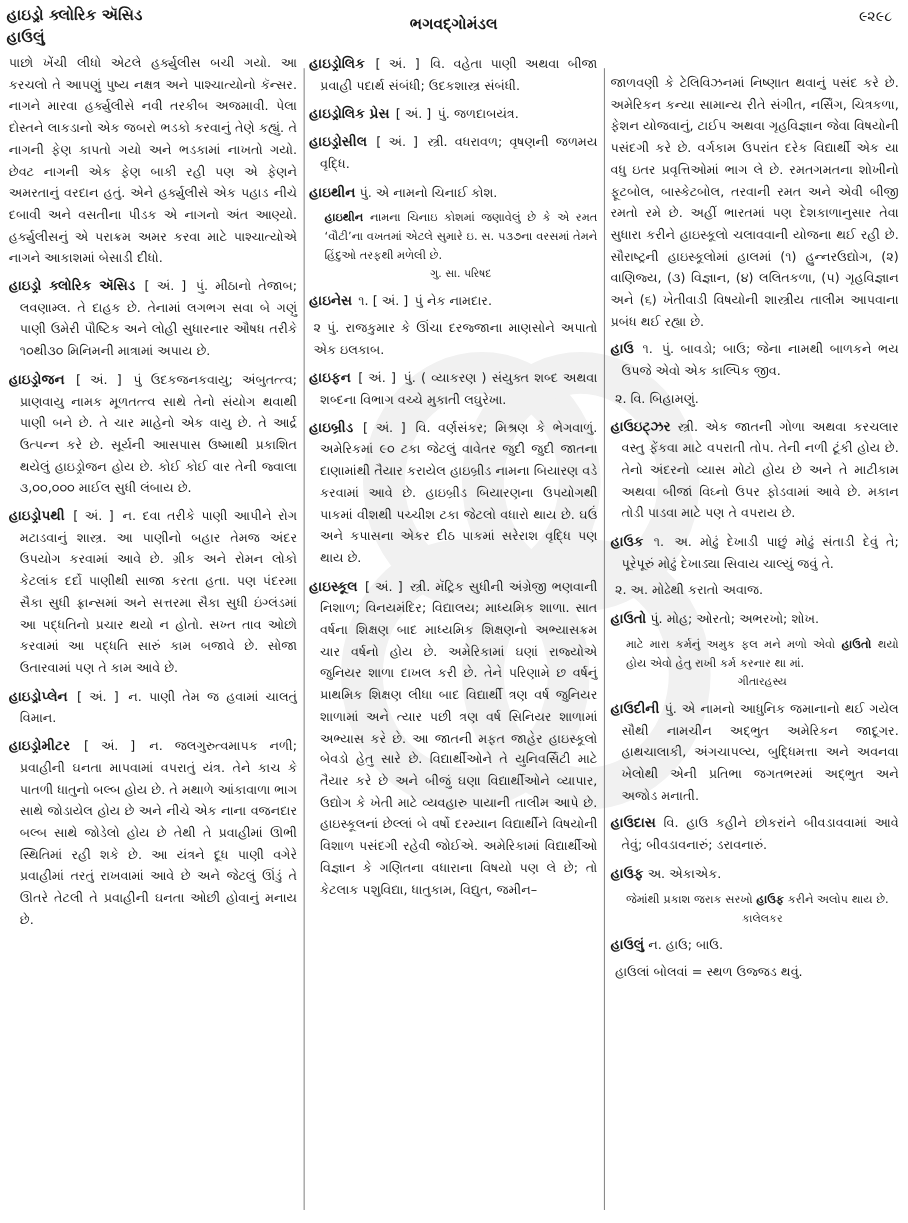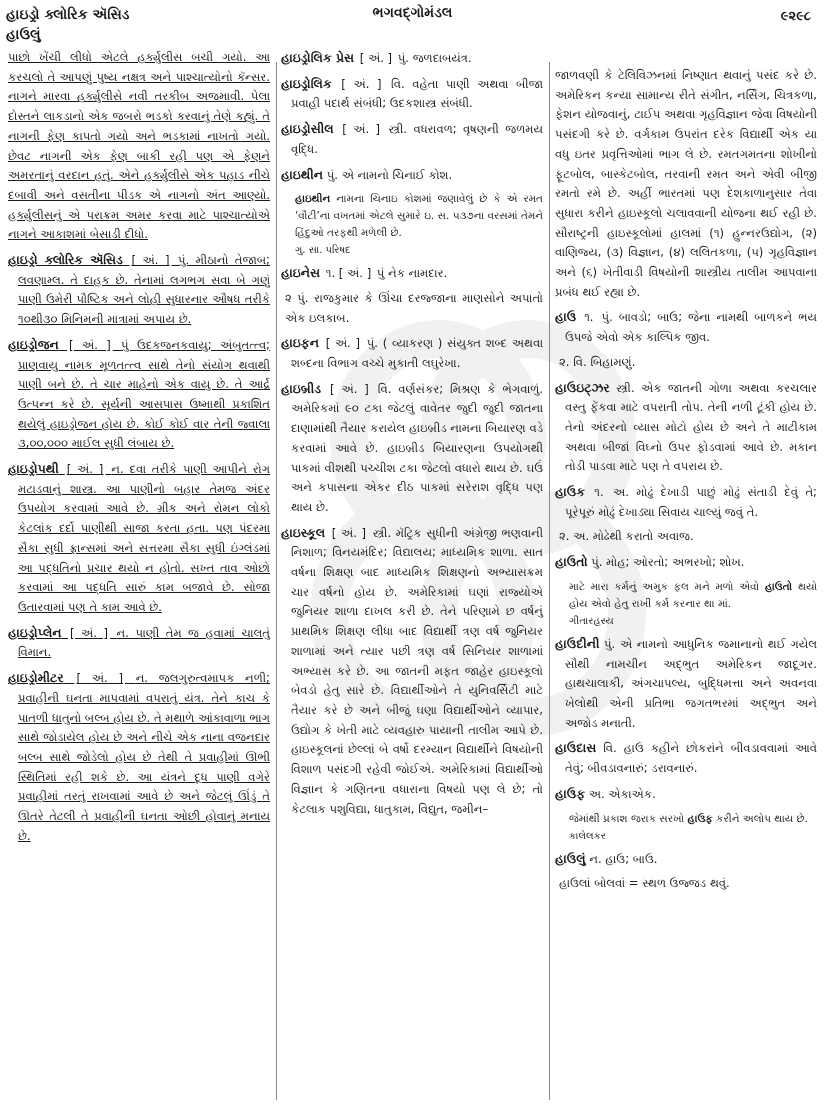--- a/index.html
+++ b/index.html
@@ -4,36 +4,36 @@
 <style>
   html, body { margin:0; padding:0; background:#ffffff; }
   body { width:825px; height:1112px; position:relative; overflow:hidden;
          font-family:"DejaVu Sans", sans-serif; color:#1a1a1a; }
   .watermark { position:absolute; left:290px; top:300px; width:300px; height:420px;
                pointer-events:none; }
   .watermark .ring { position:absolute; border:38px solid #f1f1f1; border-radius:50%; }
   .header { position:absolute; left:0; top:0; width:825px; height:50px; }
   .header .guide-top { position:absolute; left:6px; top:6px; font-size:14px; font-weight:bold; }
   .header .guide-bottom { position:absolute; left:6px; top:26px; font-size:14px; font-weight:bold; }
-  .header .title { position:absolute; left:0; width:825px; top:4px; text-align:center; font-size:14px; font-weight:bold; }
-  .header .page-num { position:absolute; right:14px; top:8px; font-size:13px;font-weight:bold; }
+  .header .title { position:absolute; left:0; width:825px; top:14px; text-align:center; font-size:14px; font-weight:bold; }
+  .header .page-num { position:absolute; right:14px; top:8px; font-size:13px; }
   .col { position:absolute; top:48px; bottom:8px; width:262px; font-size:11.6px; line-height:19.7px; text-align:justify; }
-  .col1 { left:8px;text-decoration:underline; }
+  .col1 { left:8px; }
   .col2 { left:281px; }
   .col3 { left:555px;margin-top:18px; }
   .rule { position:absolute; top:62px; bottom:12px; width:0; border-left:1px solid #8a8a8a; }
   .rule1 { left:276px; }
   .rule2 { left:549px; }
   .entry { margin:0 0 5px 0; padding-left:10px; text-indent:-10px; }
   .entry.cont { text-indent:0; padding-left:0; }
   .sense { margin:0 0 5px 0; padding-left:4px; }
   .hw { font-weight:bold; font-size:12.4px; }
   .tag { margin:0 2px; }
   .quote { margin:0 0 5px 14px; font-size:10.4px; line-height:17px; }
-  .quote .src { display:block; text-align:left; font-size:10px; }
+  .quote .src { display:block; text-align:center; font-size:10px; }
   .quote .hwi { font-weight:bold; }
 </style>
 </head>
 <body>
 
 <div class="watermark">
   <div class="ring" style="left:40px;top:20px;width:140px;height:160px;"></div>
   <div class="ring" style="left:130px;top:20px;width:140px;height:160px;"></div>
   <div class="ring" style="left:20px;top:190px;width:150px;height:170px;"></div>
   <div class="ring" style="left:130px;top:190px;width:150px;height:170px;"></div>
@@ -51,22 +51,22 @@
 
 <div class="col col1">
     <div class="entry cont"><span class="def">પાછો ખેંચી લીધો એટલે હર્ક્યુલીસ બચી ગયો. આ કરચલો તે આપણું પુષ્ય નક્ષત્ર અને પાશ્ચાત્યોનો કૅન્સર. નાગને મારવા હર્ક્યુલીસે નવી તરકીબ અજમાવી. પેલા દોસ્તને લાકડાનો એક જબરો ભડકો કરવાનું તેણે કહ્યું. તે નાગની ફેણ કાપતો ગયો અને ભડકામાં નાખતો ગયો. છેવટ નાગની એક ફેણ બાકી રહી પણ એ ફેણને અમરતાનું વરદાન હતું. એને હર્ક્યુલીસે એક પહાડ નીચે દબાવી અને વસતીના પીડક એ નાગનો અંત આણ્યો. હર્ક્યુલીસનું એ પરાક્રમ અમર કરવા માટે પાશ્ચાત્યોએ નાગને આકાશમાં બેસાડી દીધો.</span></div>
     <div class="entry"><span class="hw">હાઇડ્રો ક્લોરિક ઍસિડ</span> <span class="tag">[ અં. ]</span> <span class="def">પું. મીઠાનો તેજાબ; લવણામ્લ. તે દાહક છે. તેનામાં લગભગ સવા બે ગણું પાણી ઉમેરી પૌષ્ટિક અને લોહી સુધારનાર ઔષધ તરીકે ૧૦થી૩૦ મિનિમની માત્રામાં અપાય છે.</span></div>
     <div class="entry"><span class="hw">હાઇડ્રોજન</span> <span class="tag">[ અં. ]</span> <span class="def">પું ઉદકજનકવાયુ; અંબુતત્ત્વ; પ્રાણવાયુ નામક મૂળતત્ત્વ સાથે તેનો સંયોગ થવાથી પાણી બને છે. તે ચાર માહેનો એક વાયુ છે. તે આર્દ્ર ઉત્પન્ન કરે છે. સૂર્યની આસપાસ ઉષ્માથી પ્રકાશિત થયેલું હાઇડ્રોજન હોય છે. કોઈ કોઈ વાર તેની જ્વાલા ૩,૦૦,૦૦૦ માઈલ સુધી લંબાય છે.</span></div>
     <div class="entry"><span class="hw">હાઇડ્રોપથી</span> <span class="tag">[ અં. ]</span> <span class="def">ન. દવા તરીકે પાણી આપીને રોગ મટાડવાનું શાસ્ત્ર. આ પાણીનો બહાર તેમજ અંદર ઉપયોગ કરવામાં આવે છે. ગ્રીક અને રોમન લોકો કેટલાંક દર્દો પાણીથી સાજા કરતા હતા. પણ પંદરમા સૈકા સુધી ફ્રાન્સમાં અને સત્તરમા સૈકા સુધી ઇંગ્લંડમાં આ પદ્ધતિનો પ્રચાર થયો ન હોતો. સખ્ત તાવ ઓછો કરવામાં આ પદ્ધતિ સારું કામ બજાવે છે. સોજા ઉતારવામાં પણ તે કામ આવે છે.</span></div>
     <div class="entry"><span class="hw">હાઇડ્રોપ્લેન</span> <span class="tag">[ અં. ]</span> <span class="def">ન. પાણી તેમ જ હવામાં ચાલતું વિમાન.</span></div>
     <div class="entry"><span class="hw">હાઇડ્રોમીટર</span> <span class="tag">[ અં. ]</span> <span class="def">ન. જલગુરુત્વમાપક નળી; પ્રવાહીની ઘનતા માપવામાં વપરાતું યંત્ર. તેને કાચ કે પાતળી ધાતુનો બલ્બ હોય છે. તે મથાળે આંકાવાળા ભાગ સાથે જોડાયેલ હોય છે અને નીચે એક નાના વજનદાર બલ્બ સાથે જોડેલો હોય છે તેથી તે પ્રવાહીમાં ઊભી સ્થિતિમાં રહી શકે છે. આ યંત્રને દૂધ પાણી વગેરે પ્રવાહીમાં તરતું રાખવામાં આવે છે અને જેટલું ઊંડું તે ઊતરે તેટલી તે પ્રવાહીની ઘનતા ઓછી હોવાનું મનાય છે.</span></div>
   </div>
 <div class="col col2">
+    <div class="entry"><span class="hw">હાઇડ્રોલિક</span> <span class="tag">[ અં. ]</span> <span class="def">વિ. વહેતા પાણી અથવા બીજા પ્રવાહી પદાર્થ સંબંધી; ઉદકશાસ્ત્ર સંબંધી.</span></div>
     <div class="entry"><span class="hw">હાઇડ્રોલિક પ્રેસ</span> <span class="tag">[ અં. ]</span> <span class="def">પું. જળદાબયંત્ર.</span></div>
-    <div class="entry"><span class="hw">હાઇડ્રોલિક</span> <span class="tag">[ અં. ]</span> <span class="def">વિ. વહેતા પાણી અથવા બીજા પ્રવાહી પદાર્થ સંબંધી; ઉદકશાસ્ત્ર સંબંધી.</span></div>
     <div class="entry"><span class="hw">હાઇડ્રોસીલ</span> <span class="tag">[ અં. ]</span> <span class="def">સ્ત્રી. વધરાવળ; વૃષણની જળમય વૃદ્ધિ.</span></div>
     <div class="entry"><span class="hw">હાઇથીન</span> <span class="def">પું. એ નામનો ચિનાઈ કોશ.</span></div>
     <div class="quote"><span class="hwi">હાઇથીન</span> <span>નામના ચિનાઇ કોશમાં જણાવેલું છે કે એ રમત ‘વૌટી’ના વખતમાં એટલે સુમારે ઇ. સ. ૫૩૭ના વરસમાં તેમને હિંદુઓ તરફથી મળેલી છે.</span><span class="src">ગુ. સા. પરિષદ</span></div>
     <div class="entry"><span class="hw">હાઇનેસ</span> <span class="tag">૧. [ અં. ]</span> <span class="def">પું નેક નામદાર.</span></div>
     <div class="sense">૨ પું. રાજકુમાર કે ઊંચા દરજ્જાના માણસોને અપાતો એક ઇલકાબ.</div>
     <div class="entry"><span class="hw">હાઇફન</span> <span class="tag">[ અં. ]</span> <span class="def">પું. ( વ્યાકરણ ) સંયુક્ત શબ્દ અથવા શબ્દના વિભાગ વચ્ચે મુકાતી લઘુરેખા.</span></div>
     <div class="entry"><span class="hw">હાઇબ્રીડ</span> <span class="tag">[ અં. ]</span> <span class="def">વિ. વર્ણસંકર; મિશ્રણ કે ભેગવાળું. અમેરિકમાં ૯૦ ટકા જેટલું વાવેતર જુદી જુદી જાતના દાણામાંથી તૈયાર કરાયેલ હાઇબ્રીડ નામના બિયારણ વડે કરવામાં આવે છે. હાઇબ્રીડ બિયારણના ઉપયોગથી પાકમાં વીશથી પચ્ચીશ ટકા જેટલો વધારો થાય છે. ઘઉં અને કપાસના એકર દીઠ પાકમાં સરેરાશ વૃદ્ધિ પણ થાય છે.</span></div>
     <div class="entry"><span class="hw">હાઇસ્કૂલ</span> <span class="tag">[ અં. ]</span> <span class="def">સ્ત્રી. મૅટ્રિક સુધીની અંગ્રેજી ભણવાની નિશાળ; વિનયમંદિર; વિદ્યાલય; માધ્યમિક શાળા. સાત વર્ષના શિક્ષણ બાદ માધ્યમિક શિક્ષણનો અભ્યાસક્રમ ચાર વર્ષનો હોય છે. અમેરિકામાં ઘણાં રાજ્યોએ જુનિયર શાળા દાખલ કરી છે. તેને પરિણામે છ વર્ષનું પ્રાથમિક શિક્ષણ લીધા બાદ વિદ્યાર્થી ત્રણ વર્ષ જુનિયર શાળામાં અને ત્યાર પછી ત્રણ વર્ષ સિનિયર શાળામાં અભ્યાસ કરે છે. આ જાતની મફત જાહેર હાઇસ્કૂલો બેવડો હેતુ સારે છે. વિદ્યાર્થીઓને તે યુનિવર્સિટી માટે તૈયાર કરે છે અને બીજું ઘણા વિદ્યાર્થીઓને વ્યાપાર, ઉદ્યોગ કે ખેતી માટે વ્યવહારુ પાયાની તાલીમ આપે છે. હાઇસ્કૂલનાં છેલ્લાં બે વર્ષો દરમ્યાન વિદ્યાર્થીને વિષયોની વિશાળ પસંદગી રહેવી જોઈએ. અમેરિકામાં વિદ્યાર્થીઓ વિજ્ઞાન કે ગણિતના વધારાના વિષયો પણ લે છે; તો કેટલાક પશુવિદ્યા, ધાતુકામ, વિદ્યુત, જમીન–</span></div>
   </div>
 <div class="col col3">

